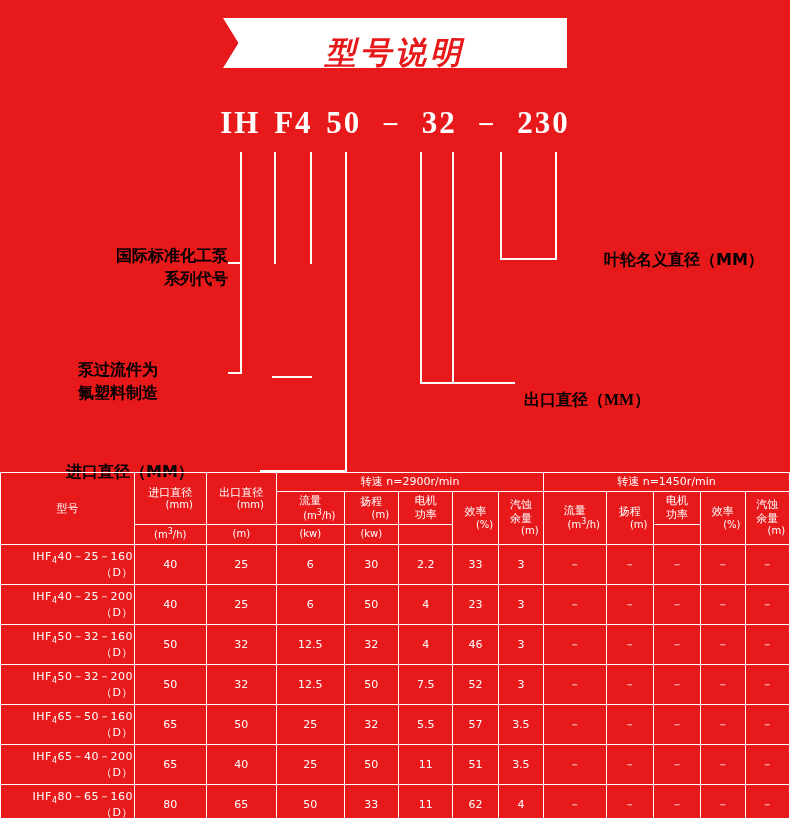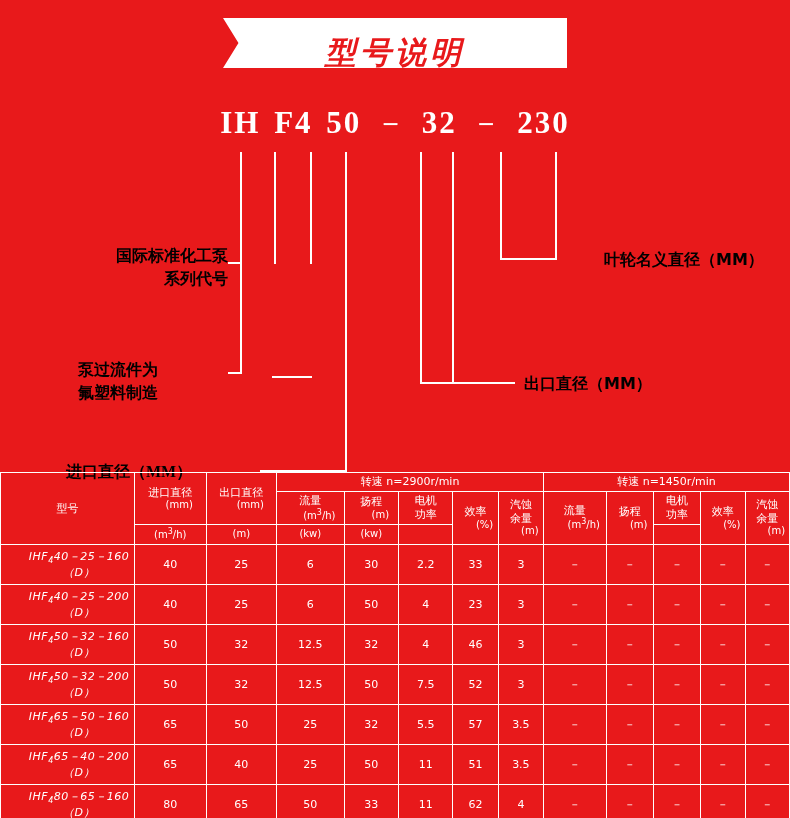--- a/index.html
+++ b/index.html
@@ -101,25 +101,24 @@
   }
   table.spec th, table.spec td {
     border: 1px solid #ffffff;
     text-align: center;
     vertical-align: middle;
     padding: 2px 1px;
     line-height: 1.25;
   }
   table.spec th { font-weight: normal; }
   table.spec td.model {
-    text-align: center;
+    text-align: right;
     padding-left: 24px;
     font-size: 11px;
     letter-spacing: 0.5px;
-    font-style: italic;
   }
   table.spec tr { height: 40px; }
   table.spec thead tr { height: auto; }
   .sub { font-size: 8px; vertical-align: sub; }
   .sup { font-size: 8px; vertical-align: super; }
   .unit { font-size: 10px; margin-left: 18px; }
 </style>
 </head>
 <body>
 
@@ -159,29 +158,29 @@
   <div class="lbl" style="left:42px; top:100px; text-align:right; width:186px;">
     <div>国际标准化工泵</div>
     <div>系列代号</div>
   </div>
 
   <div class="lbl" style="left:78px; top:214px; text-align:left; width:200px;">
     <div>泵过流件为</div>
     <div>氟塑料制造</div>
   </div>
 
-  <div class="lbl" style="left:66px; top:316px; text-align:left; width:200px;font-family:Liberation Serif, serif;">
+  <div class="lbl" style="left:66px; top:316px; text-align:left; width:200px;">
     <div>进口直径（MM）</div>
   </div>
 
   <div class="lbl right" style="left:564px; top:104px;padding-left:40px;">
     <div>叶轮名义直径（MM）</div>
   </div>
 
-  <div class="lbl right" style="left:524px; top:228px;">
+  <div class="lbl right" style="left:524px; top:244px;font-family:Liberation Serif, serif;">
     <div>出口直径（MM）</div>
   </div>
 </div>
 
 <div class="table-wrap">
   <table class="spec">
     <colgroup>
       <col style="width:133px">
       <col style="width:71px">
       <col style="width:70px">

